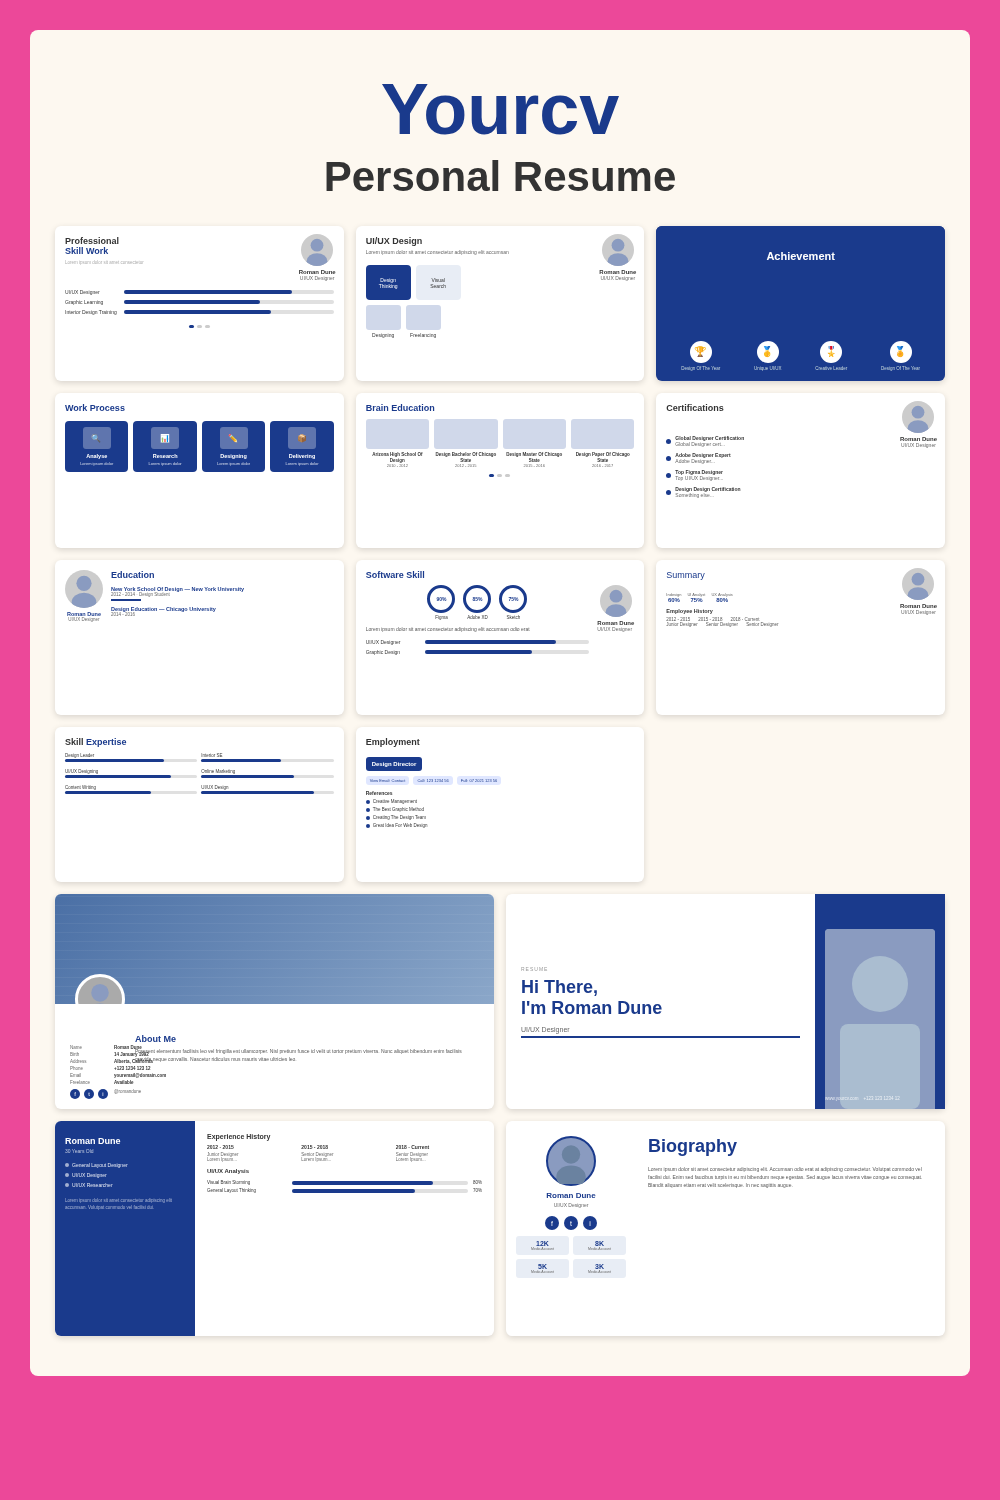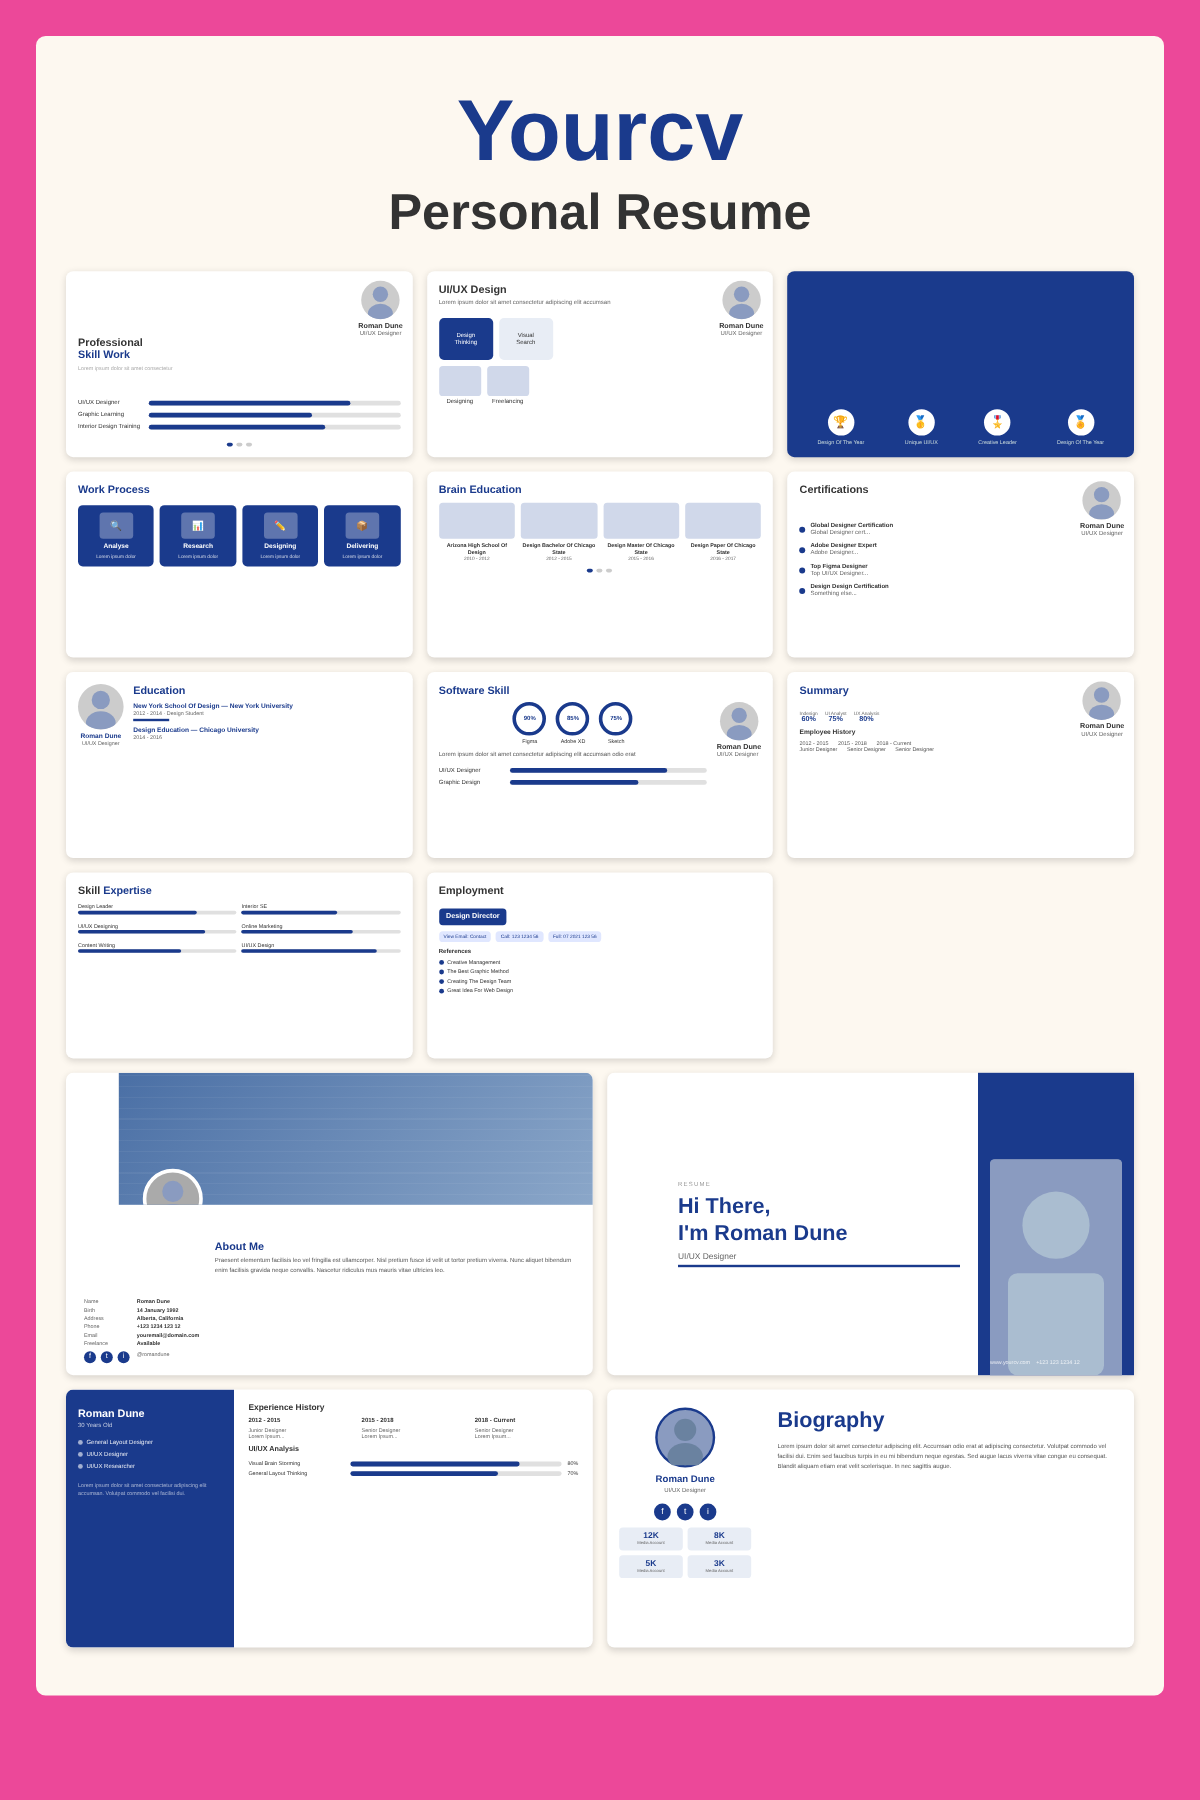--- a/index.html
+++ b/index.html
@@ -55,21 +55,20 @@
     
     .slide-skill-work {
       display: flex;
       flex-direction: column;
     }
     .slide-skill-work .slide-title {
       font-size: 9px;
       font-weight: 700;
       color: #333;
       margin-bottom: 4px;
-      margin-top: 44px;
     }
     .slide-skill-work .person-block {
       position: absolute;
       right: 8px;
       top: 8px;
       text-align: center;
     }
     .avatar-circle {
       width: 32px;
       height: 32px;
@@ -388,21 +387,21 @@
       color: #1a3a8c;
     }
     .skill-circle-label {
       font-size: 4.5px;
       color: #333;
     }
 
     
     .slide-summary .slide-title {
       font-size: 9px;
-      font-weight: 700;
+      font-weight: 400;
       color: #1a3a8c;
       margin-bottom: 12px;
     }
     .summary-metrics {
       display: flex;
       gap: 6px;
       margin-bottom: 5px;
     }
     .metric-item {
       text-align: center;
@@ -536,22 +535,21 @@
       display: grid;
       grid-template-columns: 1fr 1fr;
       gap: 12px;
       margin-top: 12px;
     }
     .slide-large {
       background: #fff;
       border-radius: 6px;
       overflow: hidden;
       box-shadow: 0 2px 6px rgba(0,0,0,0.15);
-      height: 252px;
-      padding-left: 44px;
+      height: 215px;
     }
     .slide-about-me {
       display: flex;
       flex-direction: column;
       position: relative;
     }
     .about-me-top-img {
       width: 100%;
       height: 110px;
       background: linear-gradient(135deg, #4a6fa5 0%, #8ba7c9 100%);
@@ -980,20 +978,23 @@
             <div>Designing</div>
           </div>
           <div class="uiux-cat">
             <div class="uiux-cat-img"></div>
             <div>Freelancing</div>
           </div>
         </div>
       </div>
 
       <div class="slide slide-achievement" style="background:#1a3a8c;padding:0;">
+        <div class="achievement-bg">
+          <div style="font-size:11px;font-weight:700;color:#fff;text-align:center;">Achievement</div>
+        </div>
         <div class="achievement-badges">
           <div class="badge-item">
             <div class="badge-circle">
                 <span>🏆</span>
               </div>
             <div class="badge-label">Design Of The Year</div>
           </div>
           <div class="badge-item">
             <div class="badge-circle">
                 <span>🥇</span>

